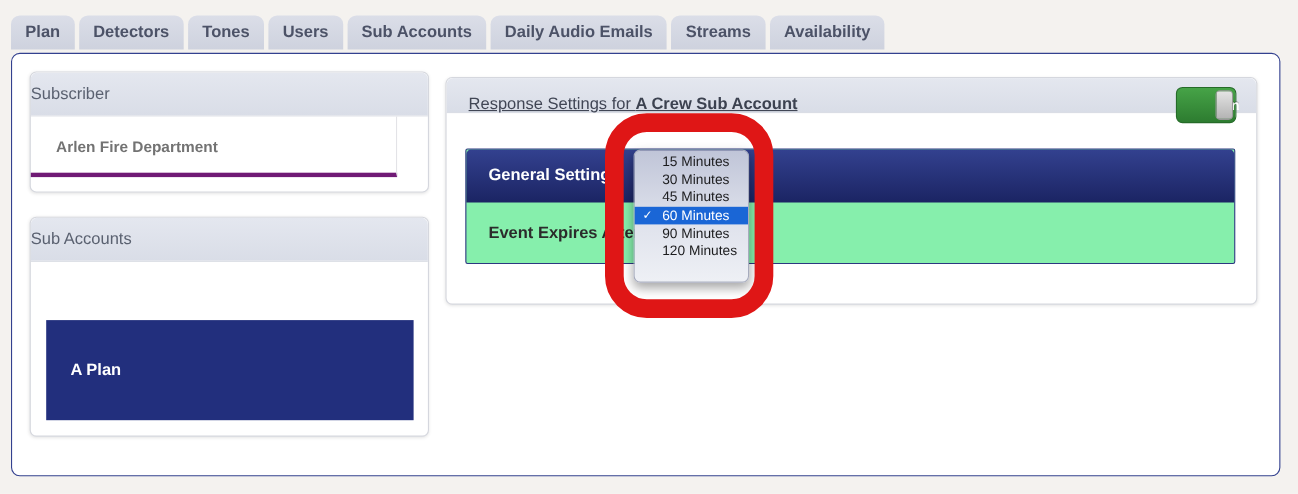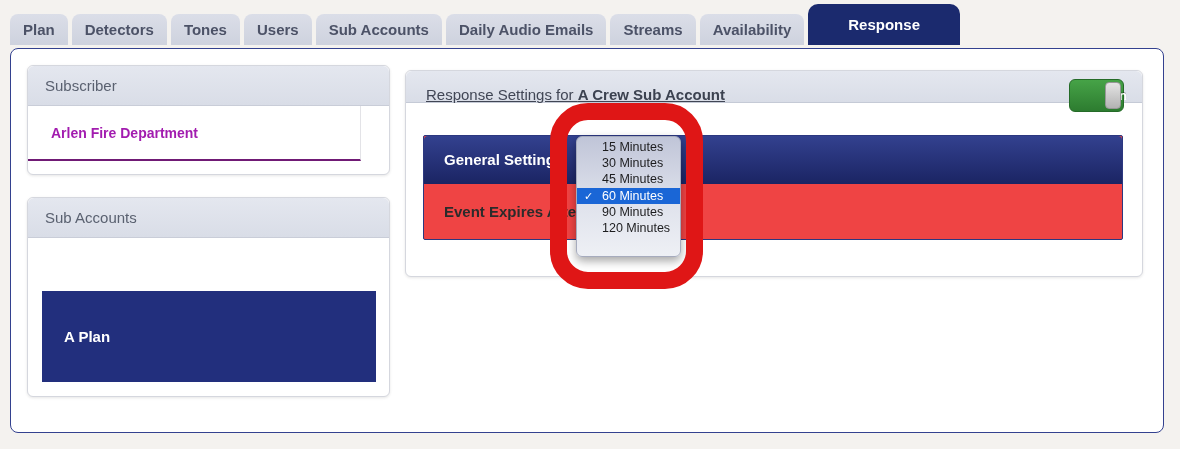--- a/index.html
+++ b/index.html
@@ -35,34 +35,34 @@
     background:#ffffff; border:1px solid #33418f; border-radius:8px;
   }
 
   
   .card {
     position:absolute; background:#ffffff;
     border:1px solid #d5d7de; border-radius:6px;
     box-shadow:0 1px 3px rgba(0,0,0,0.10);
   }
   .card-header {
-    height:40px; line-height:40px; padding-left:17px;
+    height:40px; line-height:40px; 
     background:linear-gradient(180deg,#e4e7ef,#d9dde7);
     border-bottom:1px solid #c9cdd8;
     border-radius:6px 6px 0 0;
     color:#5a6170; font-size:15px;
   }
   .subscriber-card { left:27px; top:65px; width:363px; height:110px; }
   .subaccounts-card { left:27px; top:197px; width:363px; height:200px; }
 
   .side-item {
     height:55px; line-height:55px; padding-left:23px;
     margin-right:28px;
-    color:#a21caf; font-size:14px; font-weight:bold;
-    border-bottom:2px solid #701a75; border-right:1px solid #e3e3e7;
+    color:#737373; font-size:14px; font-weight:bold;
+    border-bottom:4px solid #701a75; border-right:1px solid #e3e3e7;
     cursor:pointer;
   }
   .subaccounts-card .side-item { height:53px; line-height:53px; }
   .selected-subaccount {
     position:absolute; left:14px; top:93px; width:334px; height:91px;
     background:#222f7d; color:#ffffff;
     font-size:15px; font-weight:bold;
     line-height:91px; padding-left:22px; cursor:pointer;
   }
 
@@ -90,21 +90,21 @@
   }
   .toggle-knob {
     position:absolute; right:2px; top:2px; width:16px; height:27px;
     background:linear-gradient(180deg,#e4e4e4,#b3b3b3);
     border:1px solid #979797; border-radius:4px;
   }
 
   
   .gs-card {
     position:absolute; left:423px; top:135px; width:700px; height:105px;
-    background:#ef4444; border:1px solid #2c3880; border-radius:2px;
+    background:#86efac; border:1px solid #2c3880; border-radius:2px;
     z-index:2;
   }
   .gs-header {
     height:48px; line-height:48px; padding-left:20px;
     background:linear-gradient(180deg,#33418f,#1b2463);
     border-radius:4px 4px 0 0;
     color:#ffffff; font-size:15px; font-weight:bold;
   }
   .gs-field-label {
     height:56px; line-height:56px; padding-left:20px;
@@ -142,21 +142,20 @@
 
 <div class="tabbar">
   <div class="tab">Plan</div>
   <div class="tab">Detectors</div>
   <div class="tab">Tones</div>
   <div class="tab">Users</div>
   <div class="tab">Sub Accounts</div>
   <div class="tab">Daily Audio Emails</div>
   <div class="tab">Streams</div>
   <div class="tab">Availability</div>
-  <div class="tab active">Response</div>
 </div>
 
 <div class="wrapper"></div>
 
 <div class="card subscriber-card">
   <div class="card-header">Subscriber</div>
   <div class="side-item">Arlen Fire Department</div>
 </div>
 
 <div class="card subaccounts-card">

